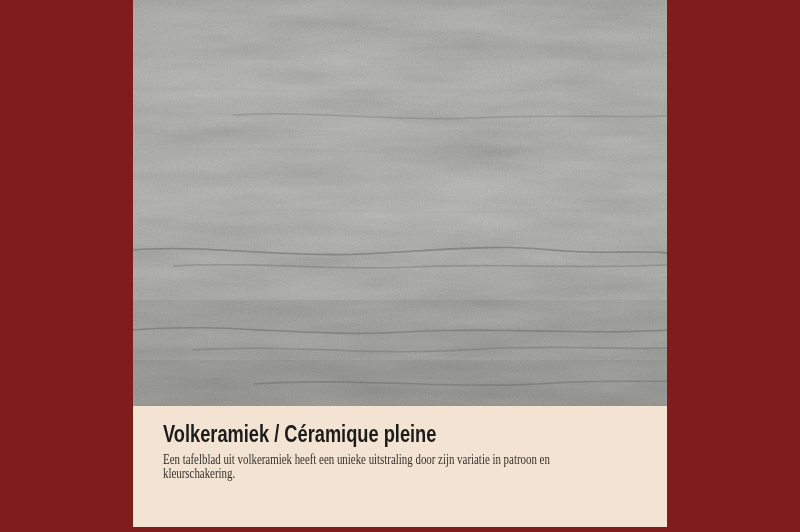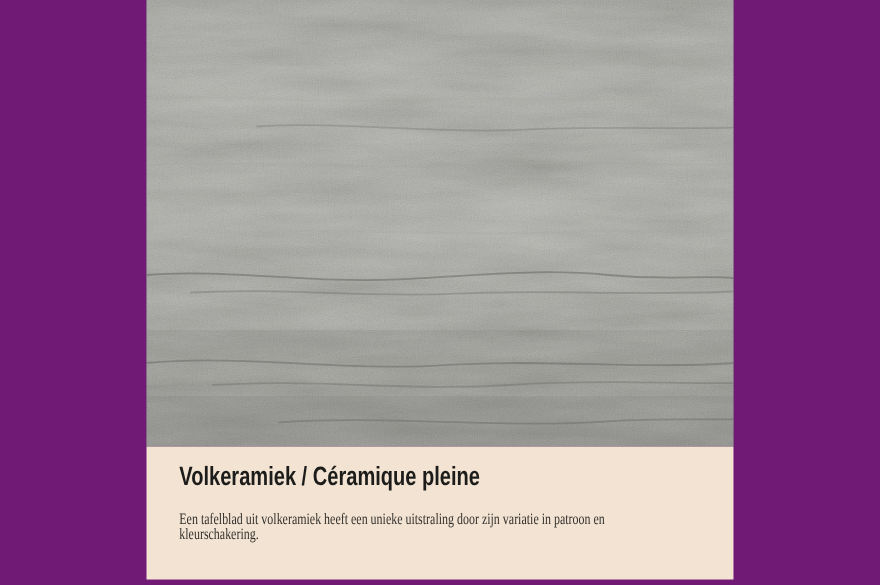--- a/index.html
+++ b/index.html
@@ -1,21 +1,21 @@
 <!DOCTYPE html>
 <html><head>
 <meta charset="utf-8">
 <style>
   html, body { margin: 0; padding: 0; }
   body { background: #000; }
   .page {
     position: relative;
     width: 800px;
     height: 532px;
-    background: #701a75;
+    background: #7f1d1d;
     overflow: hidden;
     font-family: "Liberation Sans", sans-serif;
   }
   .card {
     position: absolute;
     left: 133px;
     top: 0;
     width: 534px;
     height: 527px;
     overflow: hidden;
@@ -46,21 +46,21 @@
     margin: 0;
     font-family: "Liberation Sans", sans-serif;
     font-weight: 700;
     font-size: 24px;
     line-height: 26px;
     color: #1c1c1a;
     white-space: nowrap;
     transform: scaleX(0.76);
     transform-origin: 0 0;
   }
-  .para { margin: 18px 0 0 0; }
+  .para { margin: 5px 0 0 0; }
   .para + .para { margin-top: 4px; }
   .line {
     font-family: "Liberation Serif", serif;
     font-size: 14.5px;
     line-height: 14px;
     color: #33312d;
     white-space: nowrap;
     transform: scaleX(0.75);
     transform-origin: 0 0;
   }

